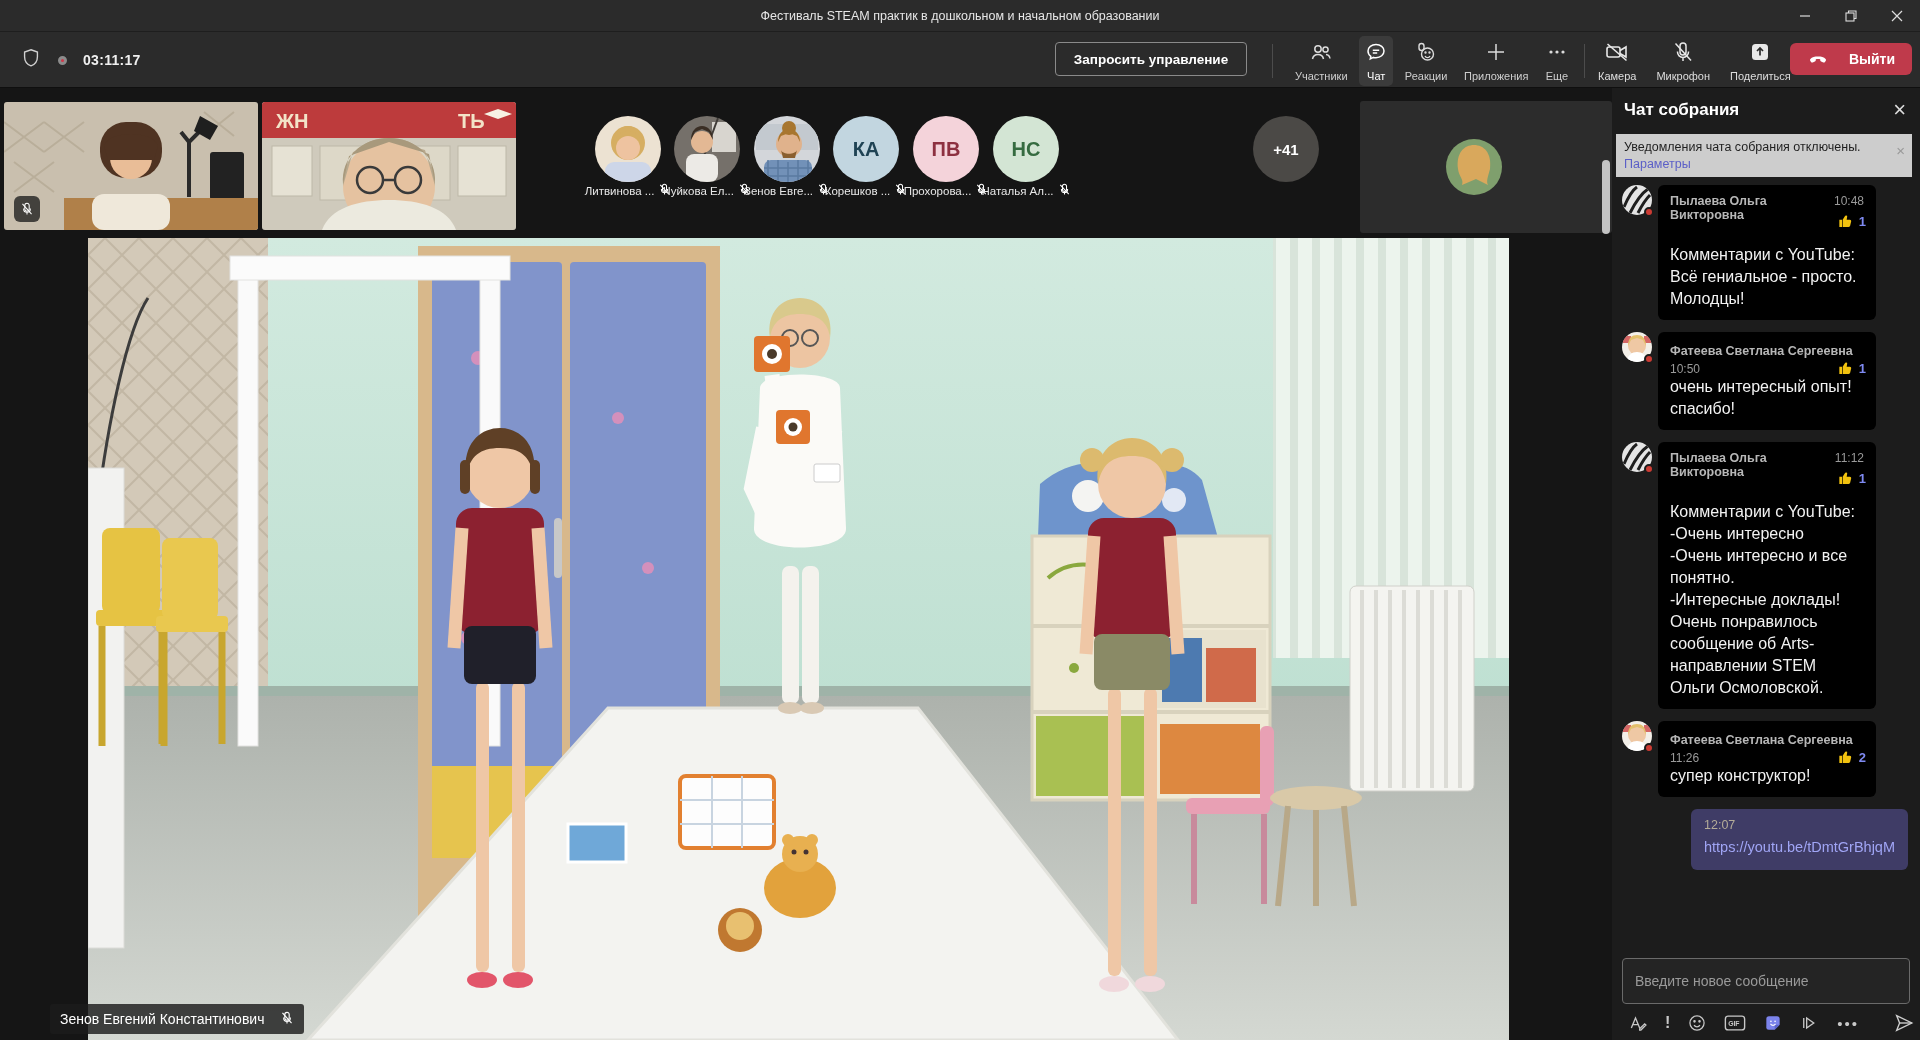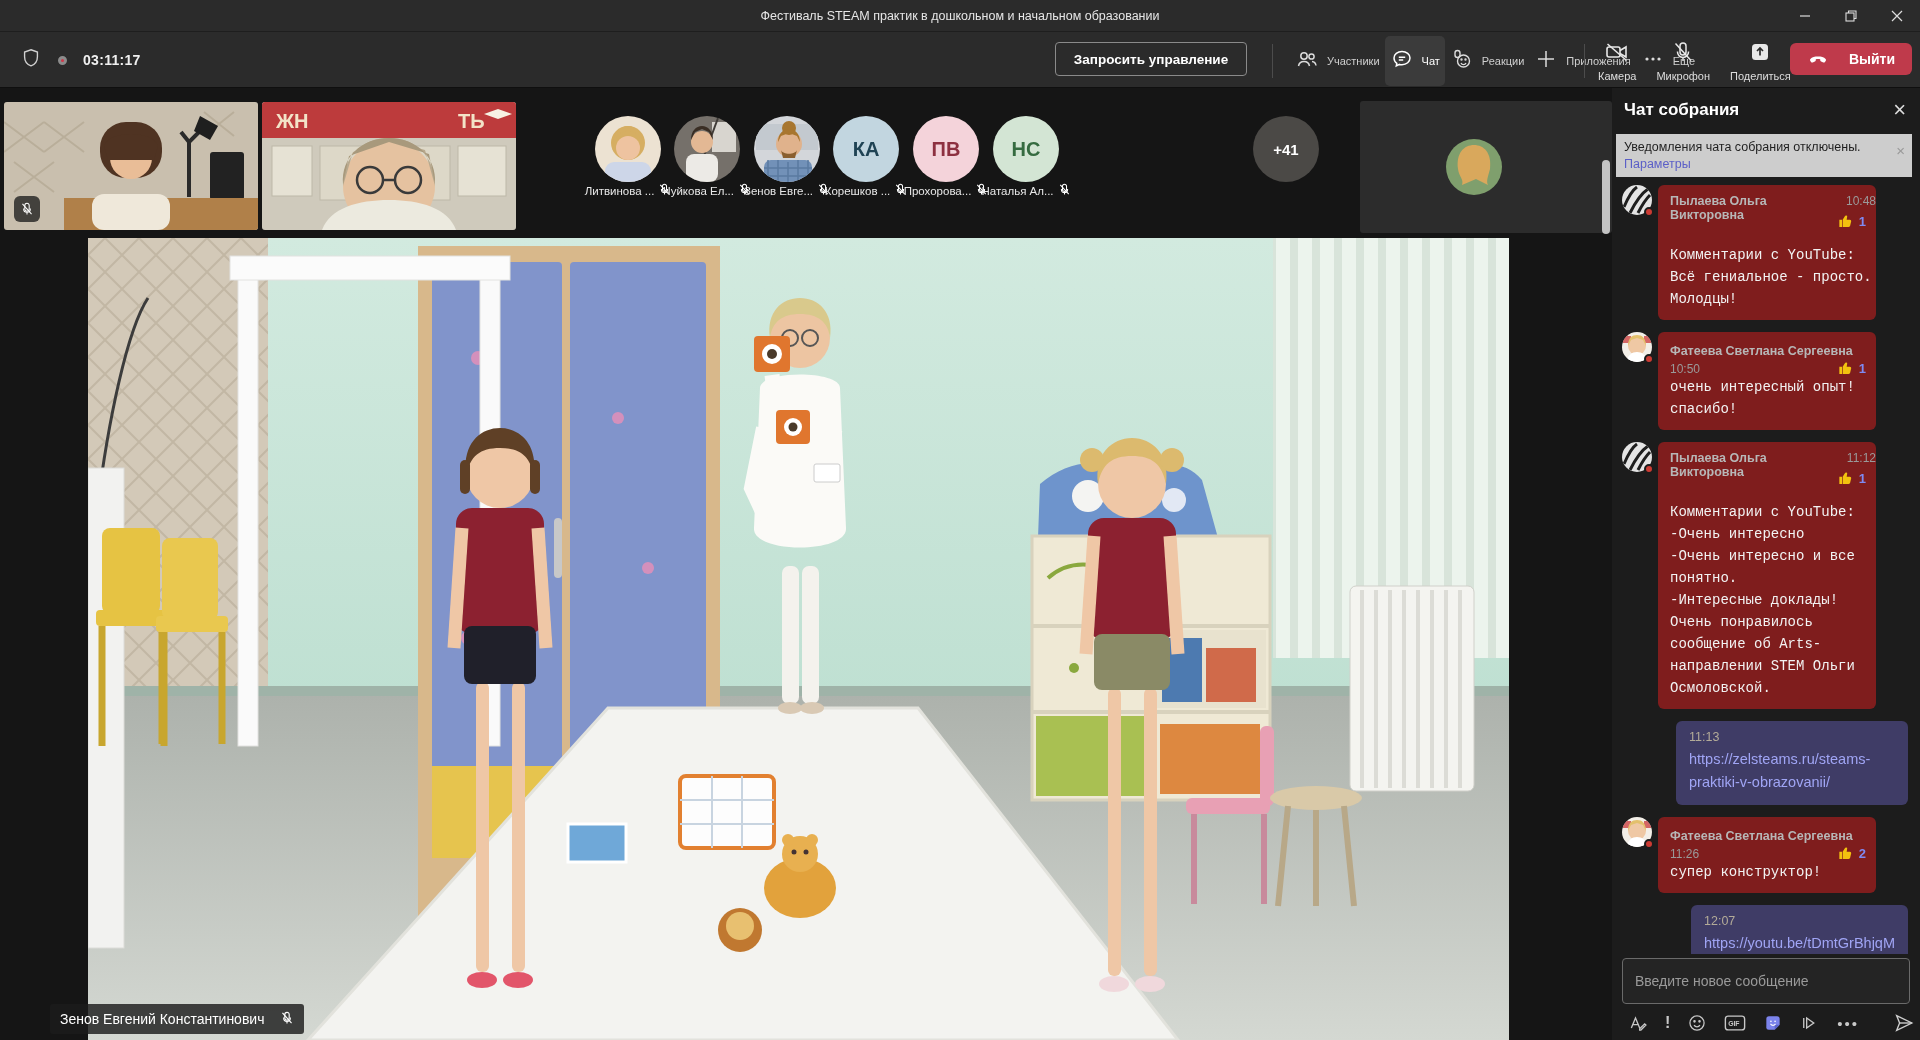--- a/index.html
+++ b/index.html
@@ -13,21 +13,21 @@
   .win-btn{width:46px;height:32px;display:flex;align-items:center;justify-content:center;color:#ddd;}
 
   
   .toolbar{position:absolute;left:0;top:32px;width:1920px;height:56px;background:#2b2b2b;border-bottom:1px solid #0f0f0f;}
   .tb-left{position:absolute;left:20px;top:0;height:56px;display:flex;align-items:center;gap:16px;}
   .rec-dot{width:9px;height:9px;border-radius:50%;background:#d0374a;border:3px solid #8b8b8b;}
   .timer{font-size:14px;font-weight:bold;color:#f0f0f0;letter-spacing:.3px;}
   .request-btn{position:absolute;left:1055px;top:10px;width:192px;height:34px;border:1px solid #8a8a8a;border-radius:4px;background:transparent;color:#fff;font-size:13.5px;font-weight:600;display:flex;align-items:center;justify-content:center;}
   .tb-divider{position:absolute;top:12px;width:1px;height:34px;background:#4c4c4c;}
   .tabs{position:absolute;left:1290px;top:4px;width:284px;height:50px;display:flex;justify-content:space-between;}
-  .tab{display:flex;align-items:center;justify-content:center;gap:8px;padding:2px 5px;border-radius:5px;color:#cfcfcf;text-align:right;}
+  .tab{display:flex;flex-direction:column;align-items:center;justify-content:center;gap:2px;padding:2px 5px;border-radius:5px;color:#cfcfcf;text-align:right;}
   .tab.active{background:rgba(255,255,255,.08);color:#fff;}
   .tab .tlabel{font-size:11px;}
   .devices{position:absolute;left:1598px;top:4px;height:50px;display:flex;gap:20px;}
   .device{display:flex;flex-direction:column;align-items:center;justify-content:center;gap:2px;color:#dedede;}
   .device .tlabel{font-size:11px;}
   .leave-btn{position:absolute;left:1790px;top:11px;width:122px;height:32px;background:#bf3a4b;border-radius:6px;display:flex;align-items:center;justify-content:center;gap:20px;color:#ffffff;font-size:14px;font-weight:bold;}
 
   
   .filmstrip{position:absolute;left:0;top:88px;width:1612px;height:148px;background:#151515;}
   .thumb{position:absolute;top:14px;width:254px;height:128px;border-radius:3px;overflow:hidden;background:#333;}
@@ -55,27 +55,27 @@
   .toast{position:relative;margin:2px 8px 0 4px;background:#cdcdcd;padding:6px 26px 6px 8px;}
   .toast-text{font-size:12.5px;color:#1f1f1f;display:block;}
   .toast-link{font-size:12.5px;color:#5b5fc7;display:block;margin-top:3px;}
   .toast-x{position:absolute;right:7px;top:8px;color:#999;font-size:15px;}
   .mlist{flex:1;overflow:hidden;padding:8px 12px 4px 10px;display:flex;flex-direction:column;gap:12px;}
   .msg{display:flex;gap:6px;}
   .msg.own{justify-content:flex-end;}
   .avatar{position:relative;width:30px;height:30px;border-radius:50%;flex:0 0 30px;overflow:visible;}
   .avatar .ph{width:30px;height:30px;border-radius:50%;display:block;}
   .badge{position:absolute;right:-2px;bottom:-2px;width:10px;height:10px;border-radius:50%;background:#cc3b33;border:2px solid #1c1c1c;}
-  .bubble{position:relative;flex:1;max-width:218px;background:#7f1d1d;border-radius:6px;padding:9px 0 10px 12px;}
+  .bubble{position:relative;flex:1;max-width:218px;background:#000000;border-radius:6px;padding:9px 12px 10px 12px;}
   .mhead{display:flex;justify-content:space-between;align-items:baseline;gap:8px;}
   .stack .mhead{display:block;}
   .mname{font-size:12.5px;font-weight:600;color:#b7b7b7;}
   .mtime{font-size:12px;color:#9a9a9a;}
   .stack .mtime{display:block;margin-top:3px;}
-  .mtext{margin-top:22px;font-size:14px;line-height:22px;color:#f2f2f2;white-space:pre-line;font-family:Liberation Mono, monospace;}
+  .mtext{margin-top:22px;font-size:16px;line-height:22px;color:#f2f2f2;white-space:pre-line;}
   .stack .mtext{margin-top:0;}
   .reaction{position:absolute;right:10px;top:28px;display:flex;align-items:center;gap:5px;}
   .reaction span{font-size:13px;font-weight:600;color:#7f8af2;}
   .bubble.ownb{flex:0 1 auto;max-width:232px;background:#3f3c66;padding:9px 13px 11px 13px;}
   .own-time{font-size:12.5px;color:#b3ab98;}
   .mlink{display:block;margin-top:4px;font-size:14.5px;line-height:23px;color:#a0a5f5;overflow-wrap:anywhere;text-decoration:none;}
   .composer{padding:4px 10px 6px 10px;}
   .composer-input{width:100%;height:46px;background:#242424;border:1px solid #6a6a6a;border-radius:4px;color:#ddd;font-size:14px;padding:0 12px;outline:none;}
   .composer-input::placeholder{color:#9a9a9a;}
   .cicons{display:flex;align-items:center;gap:17px;margin:8px 4px 0 6px;}
@@ -600,26 +600,20 @@
               </svg>
               <span>1</span>
             </div>
           <div class="mtext">Комментарии с YouTube:
 -Очень интересно
 -Очень интересно и все понятно.
 -Интересные доклады! Очень понравилось сообщение об Arts-направлении STEM Ольги Осмоловской.</div>
         </div>
       </div>
 
-      <div class="msg own">
-        <div class="bubble ownb">
-          <div class="own-time">11:13</div>
-          <a class="mlink">https://zelsteams.ru/steams-praktiki-v-obrazovanii/</a>
-        </div>
-      </div>
 
       <div class="msg stack">
         <div class="avatar">
             <svg class="ph" viewBox="0 0 30 30">
               <rect width="30" height="30" fill="#f3efe8"></rect>
               <rect x="1" y="4" width="8" height="7" fill="#c44" opacity=".8"></rect>
               <rect x="22" y="4" width="7" height="7" fill="#c44" opacity=".8"></rect>
               <circle cx="15" cy="14" r="9" fill="#efc8a4"></circle>
               <path d="M6 14c0-8 4-11 9-11s9 3 9 11l-3-6-6-2-6 2z" fill="#e3c06c"></path>
               <path d="M4 30c2-7 6-10 11-10s9 3 11 10z" fill="#fff"></path>

